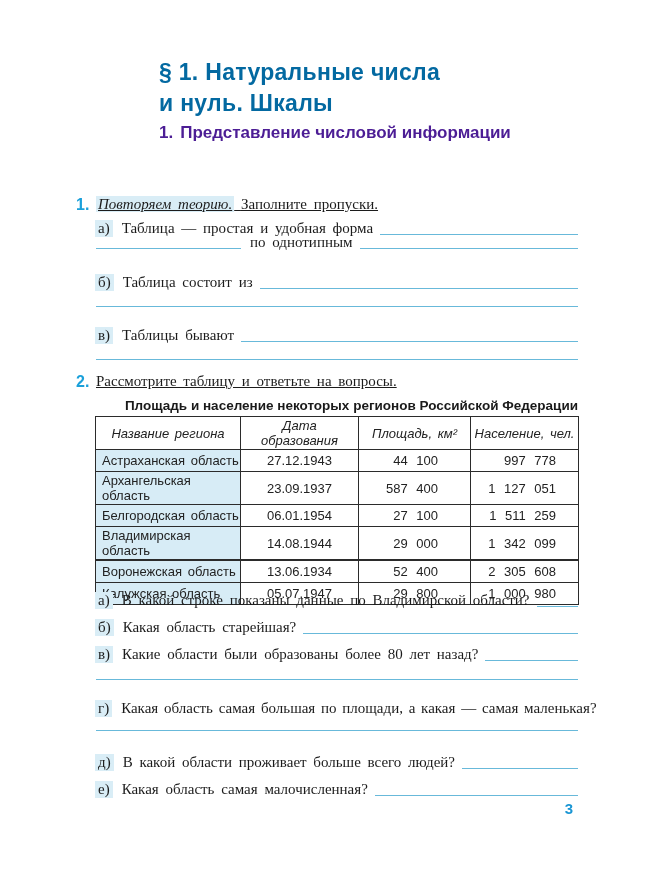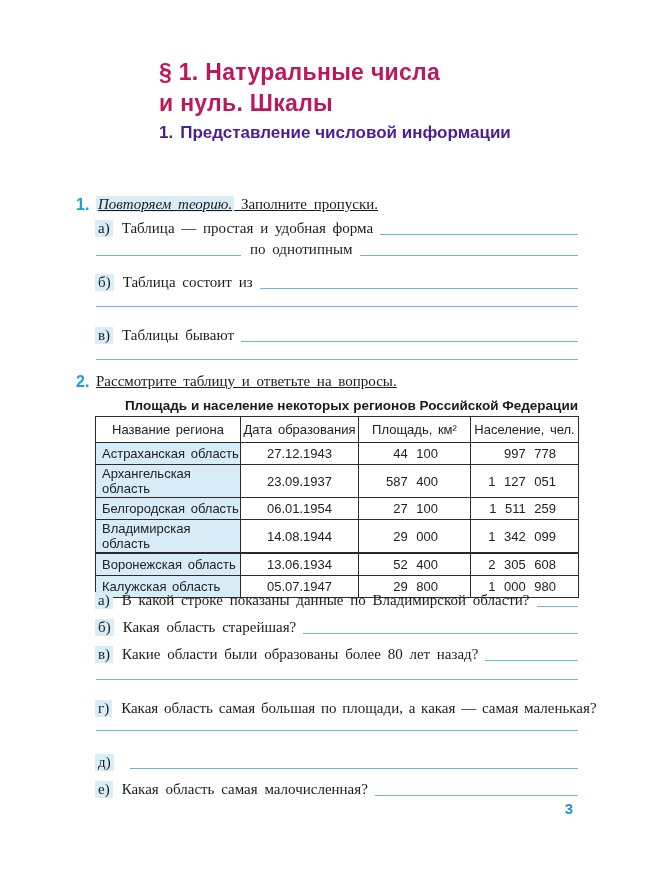--- a/index.html
+++ b/index.html
@@ -10,21 +10,21 @@
     background: #ffffff;
     font-family: "Liberation Serif", serif;
     color: #1c1c1c;
     overflow: hidden;
   }
   
   .h1 {
     position: absolute; left: 159px; top: 57px;
     font-family: "Liberation Sans", sans-serif;
     font-weight: bold; font-size: 23px; line-height: 31px;
-    color: #be185d; letter-spacing: 0.3px;
+    color: #0369a1; letter-spacing: 0.3px;
   }
   .h2 {
     position: absolute; left: 159px; top: 120px;
     font-family: "Liberation Sans", sans-serif;
     font-weight: bold; font-size: 17px; line-height: 26px;
     color: #4c1d95;
   }
   .h2 .h2-line2 { padding-left: 25px; }
   .h2 .h2-num { margin-right: 7px; }
   
@@ -65,21 +65,21 @@
   }
   table.region-table {
     position: absolute; left: 95px; top: 416px;
     border-collapse: collapse; table-layout: fixed; width: 483px;
     font-family: "Liberation Sans", sans-serif; font-size: 13px; color: #222222;
     border: 1.6px solid #2b2b2b;
   }
   .region-table th, .region-table td { border: 1px solid #2b2b2b; overflow: hidden; }
   .region-table th {
     font-weight: normal; height: 23px; text-align: center;
-    word-spacing: 2px; border-bottom-width: 1.5px; background: #ffffff;
+    word-spacing: 2px; border-bottom-width: 1.5px; background: #ffffff; font-style: italic;
   }
   .region-table td { height: 19px; }
   .region-table td.region { background: #d7ecf6; text-align: left; padding-left: 6px; word-spacing: 2px; }
   .region-table td.date { text-align: center; }
   .region-table td.area { text-align: right; padding-right: 32px; word-spacing: 5px; }
   .region-table td.pop  { text-align: right; padding-right: 22px; word-spacing: 5px; }
   .region-table tr.thick td { border-bottom-width: 2px; }
   
   .page-num {
     position: absolute; left: 558px; top: 800px; width: 22px;
@@ -105,21 +105,21 @@
   <div class="intro" style="top:196px">
     <span class="hl it">Повторяем теорию.</span>
     <span>Заполните пропуски.</span>
   </div>
 
   <div class="row" style="top:220px">
     <span class="letter">а)</span>
     <span>Таблица — простая и удобная форма</span>
     <span class="fill"></span>
   </div>
-  <div class="row" style="top:241px;left:96px;width:482px">
+  <div class="row" style="top:234px;left:96px;width:482px">
     <span class="seg"></span>
     <span>по однотипным</span>
     <span class="fill"></span>
   </div>
 
   <div class="row" style="top:274px">
     <span class="letter">б)</span>
     <span>Таблица состоит из</span>
     <span class="fill"></span>
   </div>
@@ -210,20 +210,21 @@
   <div class="rule" style="top:679px"></div>
 
   <div class="row" style="top:700px">
     <span class="letter">г)</span>
     <span class="justify-full">Какая область самая большая по площади, а какая — самая маленькая?</span>
   </div>
   <div class="rule" style="top:730px"></div>
 
   <div class="row" style="top:754px">
     <span class="letter">д)</span>
+    <span>В какой области проживает больше всего людей?</span>
     <span class="fill"></span>
   </div>
   <div class="row" style="top:781px">
     <span class="letter">е)</span>
     <span>Какая область самая малочисленная?</span>
     <span class="fill"></span>
   </div>
 
   <div class="page-num">3</div>
 

